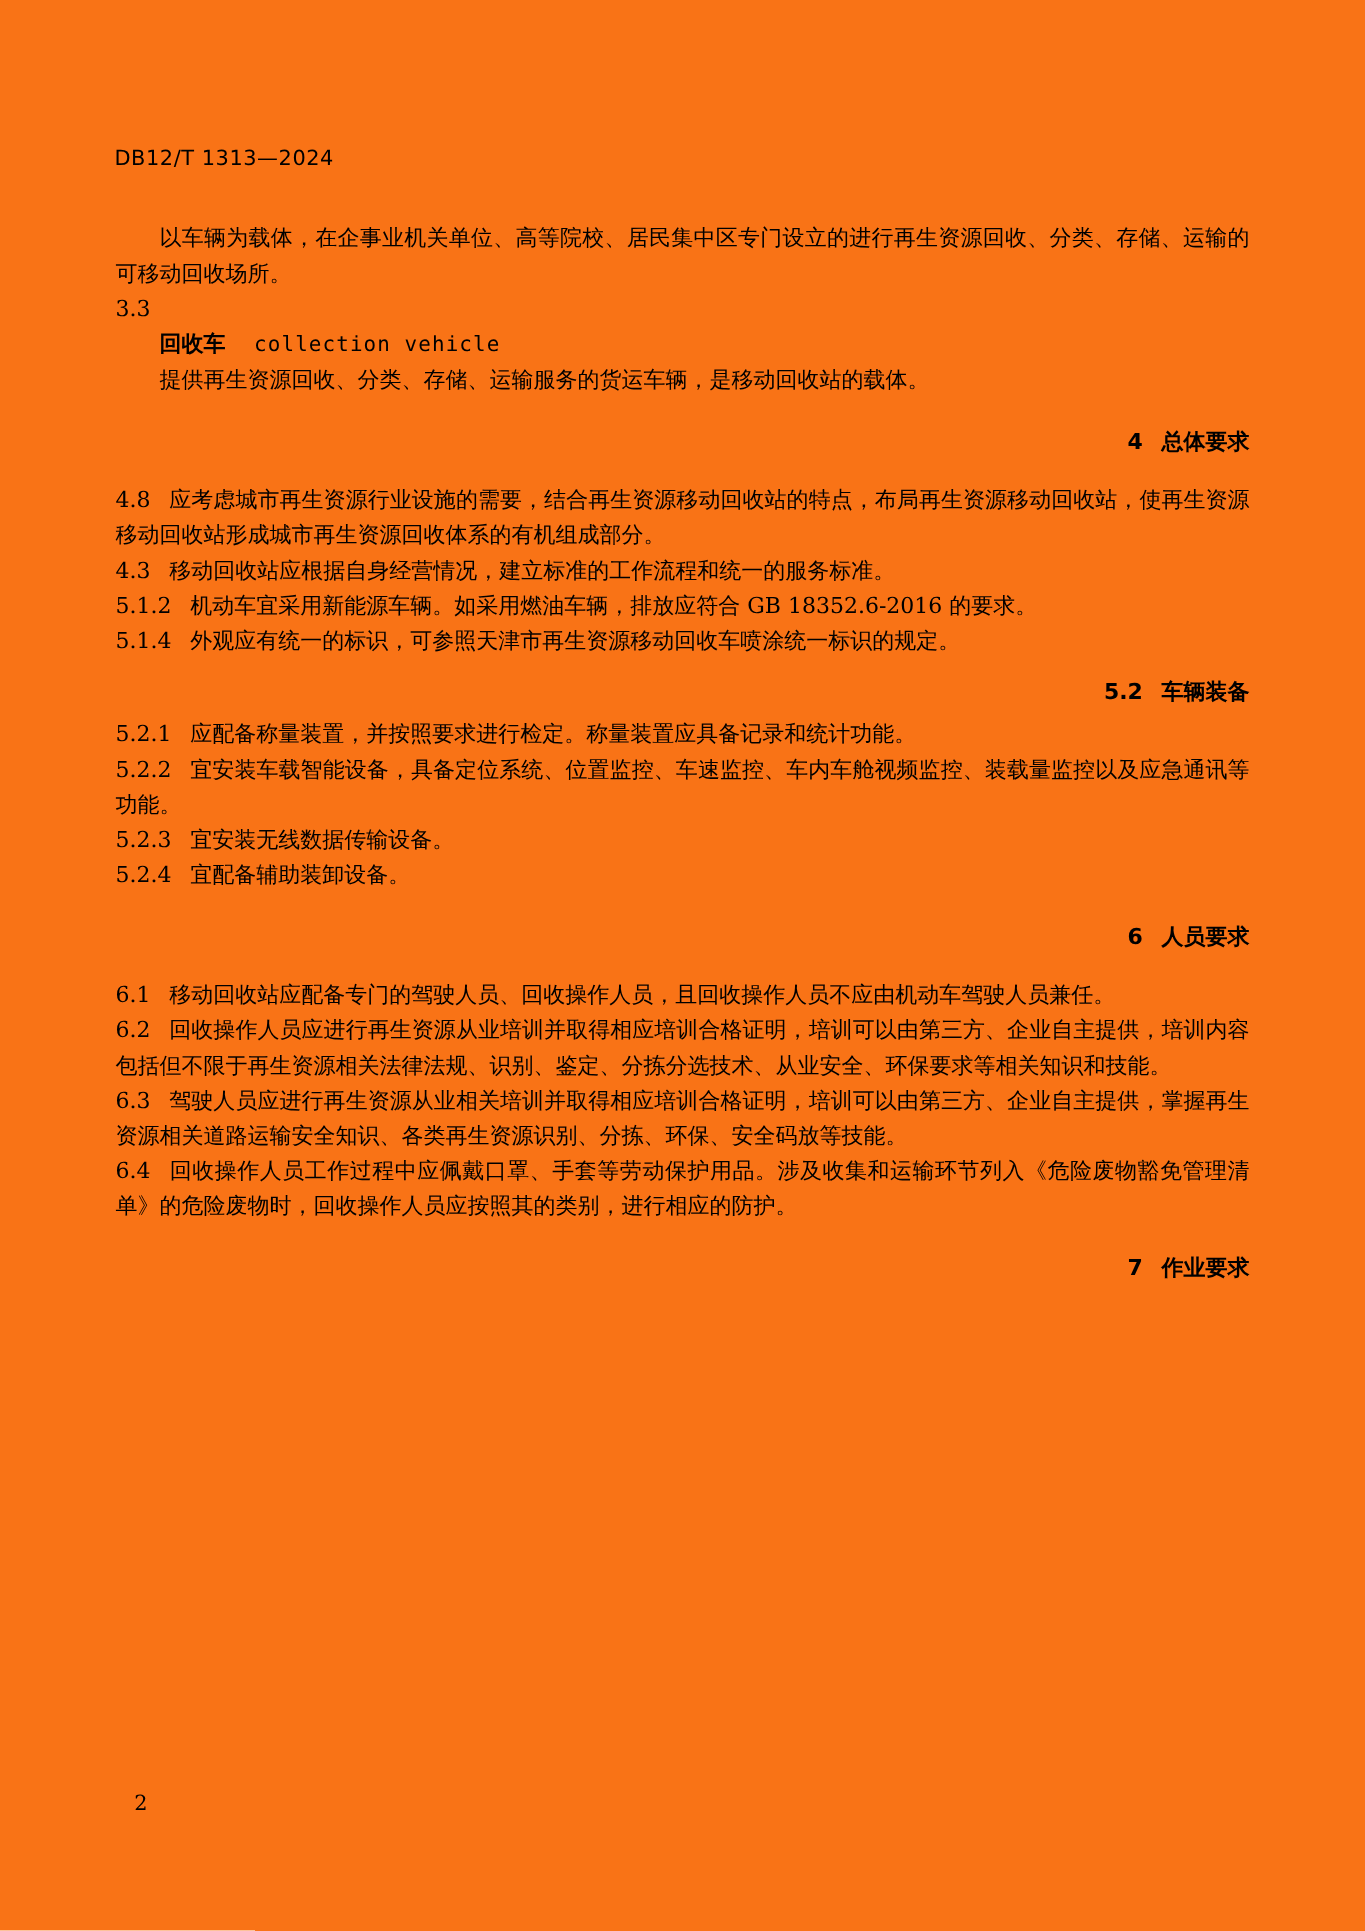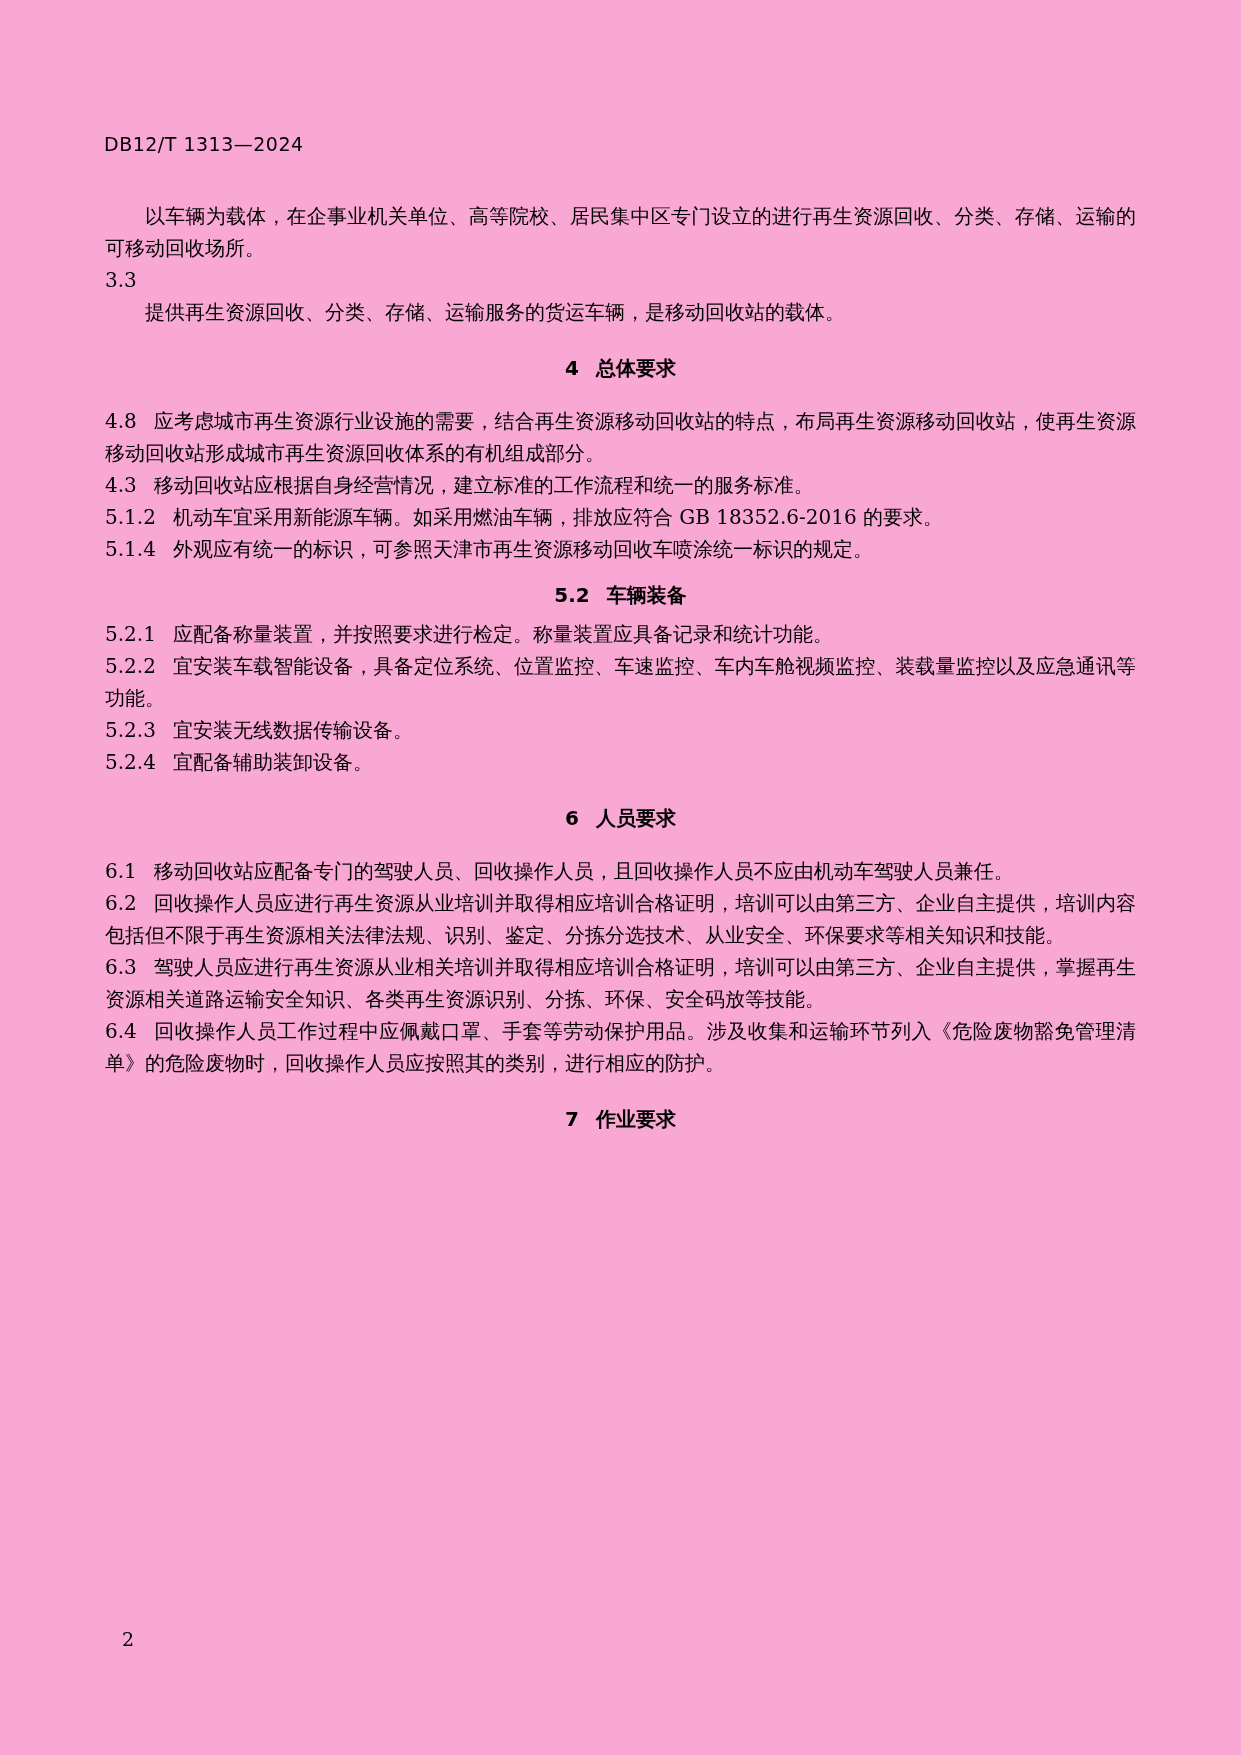--- a/index.html
+++ b/index.html
@@ -3,21 +3,21 @@
 <meta charset="utf-8">
 <style>
   * { box-sizing: border-box; }
   html, body { margin: 0; padding: 0; background: #ffffff; }
 
   .page {
     position: relative;
     width: 1241px;
     height: 1755px;
     margin: 0 auto;
-    background: #f9a8d4;
+    background: #f97316;
     color: #000000;
     font-family: "DejaVu Serif", "Liberation Serif", serif;
     overflow: hidden;
   }
 
   .doc-header {
     position: absolute;
     left: 104px;
     top: 133px;
     font-size: 19px;
@@ -46,21 +46,21 @@
     font-family: "DejaVu Sans Mono", "Liberation Mono", monospace;
     letter-spacing: 1px;
     font-size: 19px;
   }
 
   .clause-num { text-align: left; }
 
   .heading1, .heading2 {
     font-weight: bold;
     font-family: "DejaVu Sans", "Liberation Sans", sans-serif;
-    text-align: center;
+    text-align: right;
   }
   .heading1 { margin: 24px 0 21px; }
   .heading2 { margin: 14px 0 7px; }
   .h-num { margin-right: 17px; }
 
   .clause { text-align: justify; }
   .c-num { margin-right: 17px; white-space: nowrap; }
 
   .page-num {
     position: absolute;
@@ -71,20 +71,21 @@
 </style>
 </head>
 <body>
 
 <div class="page">
   <div class="doc-header">DB12/T 1313—2024</div>
 
   <div class="doc-body" id="doc-body">
       <div class="para">以车辆为载体，在企事业机关单位、高等院校、居民集中区专门设立的进行再生资源回收、分类、存储、运输的可移动回收场所。</div>
       <div class="clause-num">3.3</div>
+      <div class="term"><span class="term-zh">回收车</span><span class="term-en">collection vehicle</span></div>
       <div class="para">提供再生资源回收、分类、存储、运输服务的货运车辆，是移动回收站的载体。</div>
       <div class="heading1"><span class="h-num">4</span><span class="h-title">总体要求</span></div>
       <div class="clause"><span class="c-num">4.8</span>应考虑城市再生资源行业设施的需要，结合再生资源移动回收站的特点，布局再生资源移动回收站，使再生资源移动回收站形成城市再生资源回收体系的有机组成部分。</div>
       <div class="clause"><span class="c-num">4.3</span>移动回收站应根据自身经营情况，建立标准的工作流程和统一的服务标准。</div>
       <div class="clause"><span class="c-num">5.1.2</span>机动车宜采用新能源车辆。如采用燃油车辆，排放应符合 GB 18352.6-2016 的要求。</div>
       <div class="clause"><span class="c-num">5.1.4</span>外观应有统一的标识，可参照天津市再生资源移动回收车喷涂统一标识的规定。</div>
       <div class="heading2"><span class="h-num">5.2</span><span class="h-title">车辆装备</span></div>
       <div class="clause"><span class="c-num">5.2.1</span>应配备称量装置，并按照要求进行检定。称量装置应具备记录和统计功能。</div>
       <div class="clause"><span class="c-num">5.2.2</span>宜安装车载智能设备，具备定位系统、位置监控、车速监控、车内车舱视频监控、装载量监控以及应急通讯等功能。</div>
       <div class="clause"><span class="c-num">5.2.3</span>宜安装无线数据传输设备。</div>

